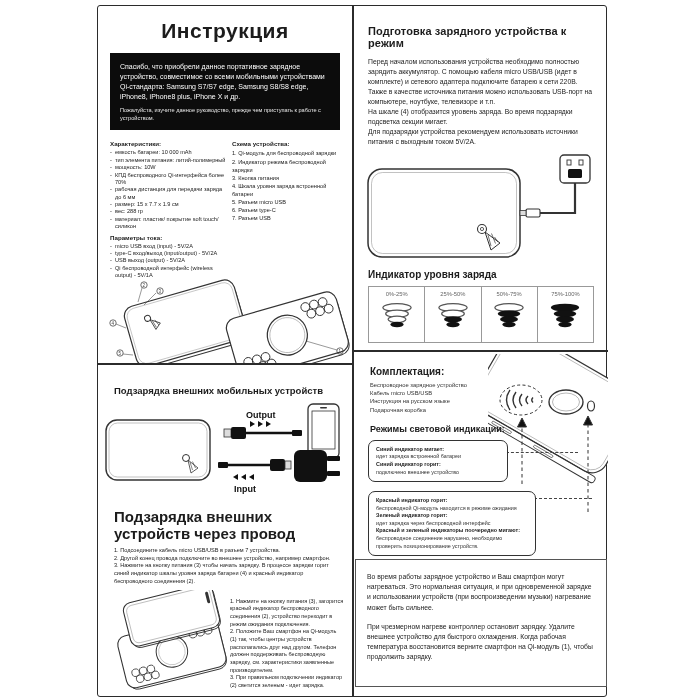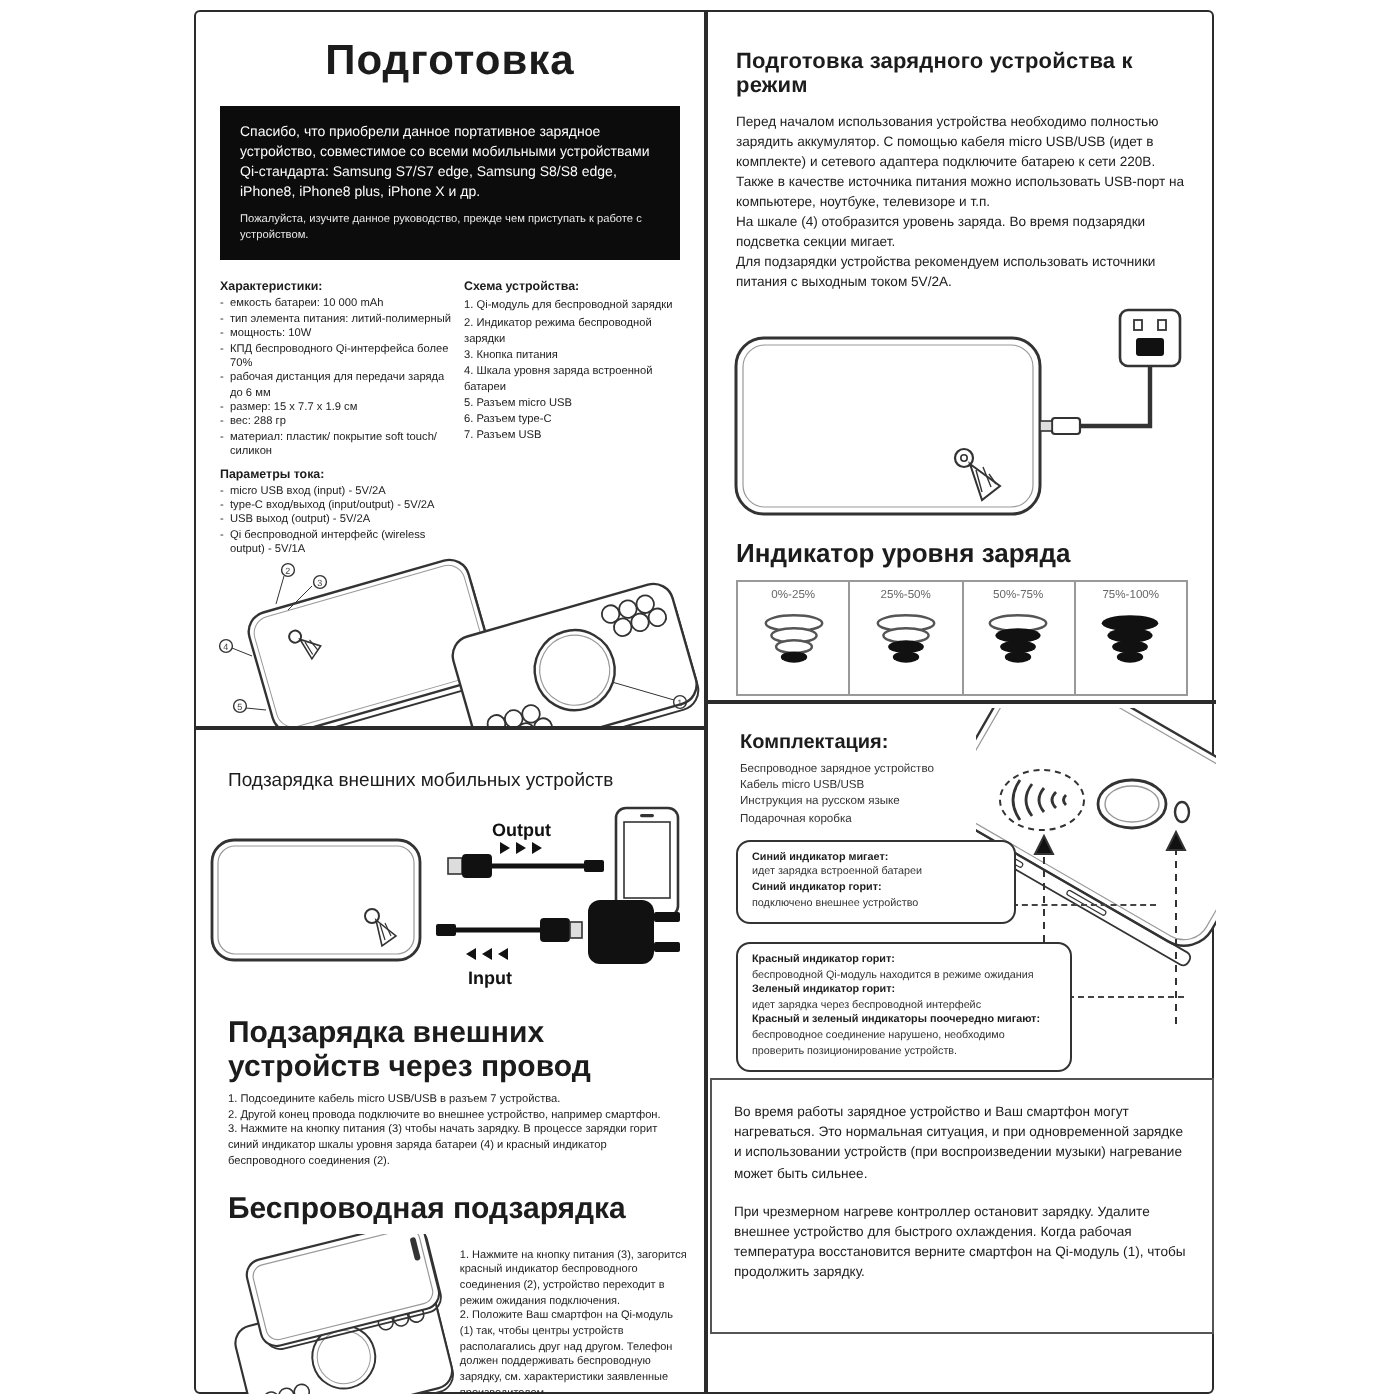--- a/index.html
+++ b/index.html
@@ -26,26 +26,26 @@
   ul.dash { list-style:none; }
   ul.dash li { font-size:5.6px; line-height:1.32; color:#222; padding-left:5px; position:relative; }
   ul.dash li::before { content:"-"; position:absolute; left:0; }
   ol.plain { list-style:none; }
   ol.plain li { font-size:5.6px; line-height:1.45; color:#222; }
 
   .tr-head { font-size:11px; font-weight:700; margin:19px 14px 0; letter-spacing:.1px; }
   .tr-body { margin:8px 14px 0; }
   .tr-body p { font-size:6.8px; line-height:1.48; }
 
-  .sec-head { font-size:13px; font-weight:700; margin:0 14px; }
+  .sec-head { font-size:10px; font-weight:700; margin:0 14px; }
   .ind-grid { display:grid; grid-template-columns:repeat(4,1fr); margin:6px 14px 0; border:1px solid #999; border-right:none; }
   .ind-cell { border-right:1px solid #999; text-align:center; padding:4px 0 5px; }
   .ind-label { font-size:5.8px; color:#666; margin-bottom:4px; }
 
-  .bl-head { font-size:9.5px; font-weight:400; margin:20px 16px 0; }
+  .bl-head { font-size:9.5px; font-weight:700; margin:20px 16px 0; }
   .bl-head2 { font-size:15px; font-weight:700; margin:10px 16px 0; }
   .steps { margin:5px 16px 0; }
   .steps div { font-size:5.6px; line-height:1.38; color:#222; }
   .wireless-row { display:flex; margin:4px 8px 0; }
   .wireless-steps { width:116px; padding-top:8px; }
   .wireless-steps div { font-size:5.5px; line-height:1.4; color:#222; }
   .pkg-head { font-size:10px; font-weight:700; margin:14px 16px 0; }
   .pkg-list { margin:4px 16px 0; }
   .pkg-list div { font-size:5.8px; line-height:1.42; color:#333; }
   .modes-head { font-size:9px; font-weight:700; margin:10px 16px 0; }
@@ -69,21 +69,21 @@
 </style>
 </head>
 <body>
 
 <div class="sheet">
   <div class="v-div"></div>
   <div class="h-div-l"></div>
   <div class="h-div-r"></div>
 
   <div class="q q-tl">
-    <div class="doc-title">Подготовка</div>
+    <div class="doc-title">Инструкция</div>
     <div class="intro-box">
       <div class="intro-main">Спасибо, что приобрели данное портативное зарядное устройство, совместимое со всеми мобильными устройствами Qi-стандарта: Samsung S7/S7 edge, Samsung S8/S8 edge, iPhone8, iPhone8 plus, iPhone X и др.</div>
       <div class="intro-note">Пожалуйста, изучите данное руководство, прежде чем приступать к работе с устройством.</div>
     </div>
     <div class="lists">
       <div class="col1">
         <div class="list-h">Характеристики:</div>
         <ul class="dash">
           <li>емкость батареи: 10 000 mAh</li>
           <li>тип элемента питания: литий-полимерный</li>
@@ -299,21 +299,20 @@
           <path d="M156 76 l-5 3 5 3 Z"></path>
       </g>
       <text x="136" y="94" font-size="9" font-weight="bold" fill="#111">Input</text>
     </svg>
     <div class="bl-head2">Подзарядка внешних устройств через провод</div>
     <div class="steps">
       <div>1. Подсоедините кабель micro USB/USB в разъем 7 устройства.</div>
       <div>2. Другой конец провода подключите во внешнее устройство, например смартфон.</div>
       <div>3. Нажмите на кнопку питания (3) чтобы начать зарядку. В процессе зарядки горит синий индикатор шкалы уровня заряда батареи (4) и красный индикатор беспроводного соединения (2).</div>
     </div>
-    <div class="bl-head2">Беспроводная подзарядка</div>
     <div class="wireless-row">
 
       <svg class="illus" width="126" height="112" viewBox="0 0 126 112">
         <g transform="translate(10,48) rotate(-14)">
           <rect class="ln" x="2" y="4" width="102" height="52" rx="9" stroke-width="0.9"></rect>
           <rect x="0" y="0" width="104" height="54" rx="9" fill="#fff" stroke="#333" stroke-width="1.1"></rect>
           <circle class="ln" cx="52" cy="27" r="16" stroke-width="1"></circle>
           <circle class="ln-lt" cx="52" cy="27" r="13.5" stroke-width="0.5"></circle>
           <g class="ln" stroke-width="0.8">
             <circle cx="74" cy="8" r="3.8"></circle>
@@ -346,20 +345,21 @@
   </div>
 
   <div class="q q-br">
     <div class="pkg-head">Комплектация:</div>
     <div class="pkg-list">
       <div>Беспроводное зарядное устройство</div>
       <div>Кабель micro USB/USB</div>
       <div>Инструкция на русском языке</div>
       <div>Подарочная коробка</div>
     </div>
+    <div class="modes-head">Режимы световой индикации:</div>
 
     <svg class="illus" width="120" height="168" viewBox="0 0 120 168" style="position:absolute; right:0; top:2px; z-index:1">
       <g transform="translate(26,-30) rotate(30)">
         <rect x="0" y="0" width="150" height="92" rx="16" fill="#fff" stroke="#333" stroke-width="1.2"></rect>
         <rect class="ln-lt" x="3" y="3" width="144" height="86" rx="13" stroke-width="0.6"></rect>
         <rect class="ln" x="2" y="92" width="146" height="7" rx="3" stroke-width="0.9"></rect>
         <rect class="ln" x="30" y="94.5" width="22" height="2.5" rx="1.2" stroke-width="0.6"></rect>
         <rect class="ln" x="78" y="94.5" width="22" height="2.5" rx="1.2" stroke-width="0.6"></rect>
       </g>
 

